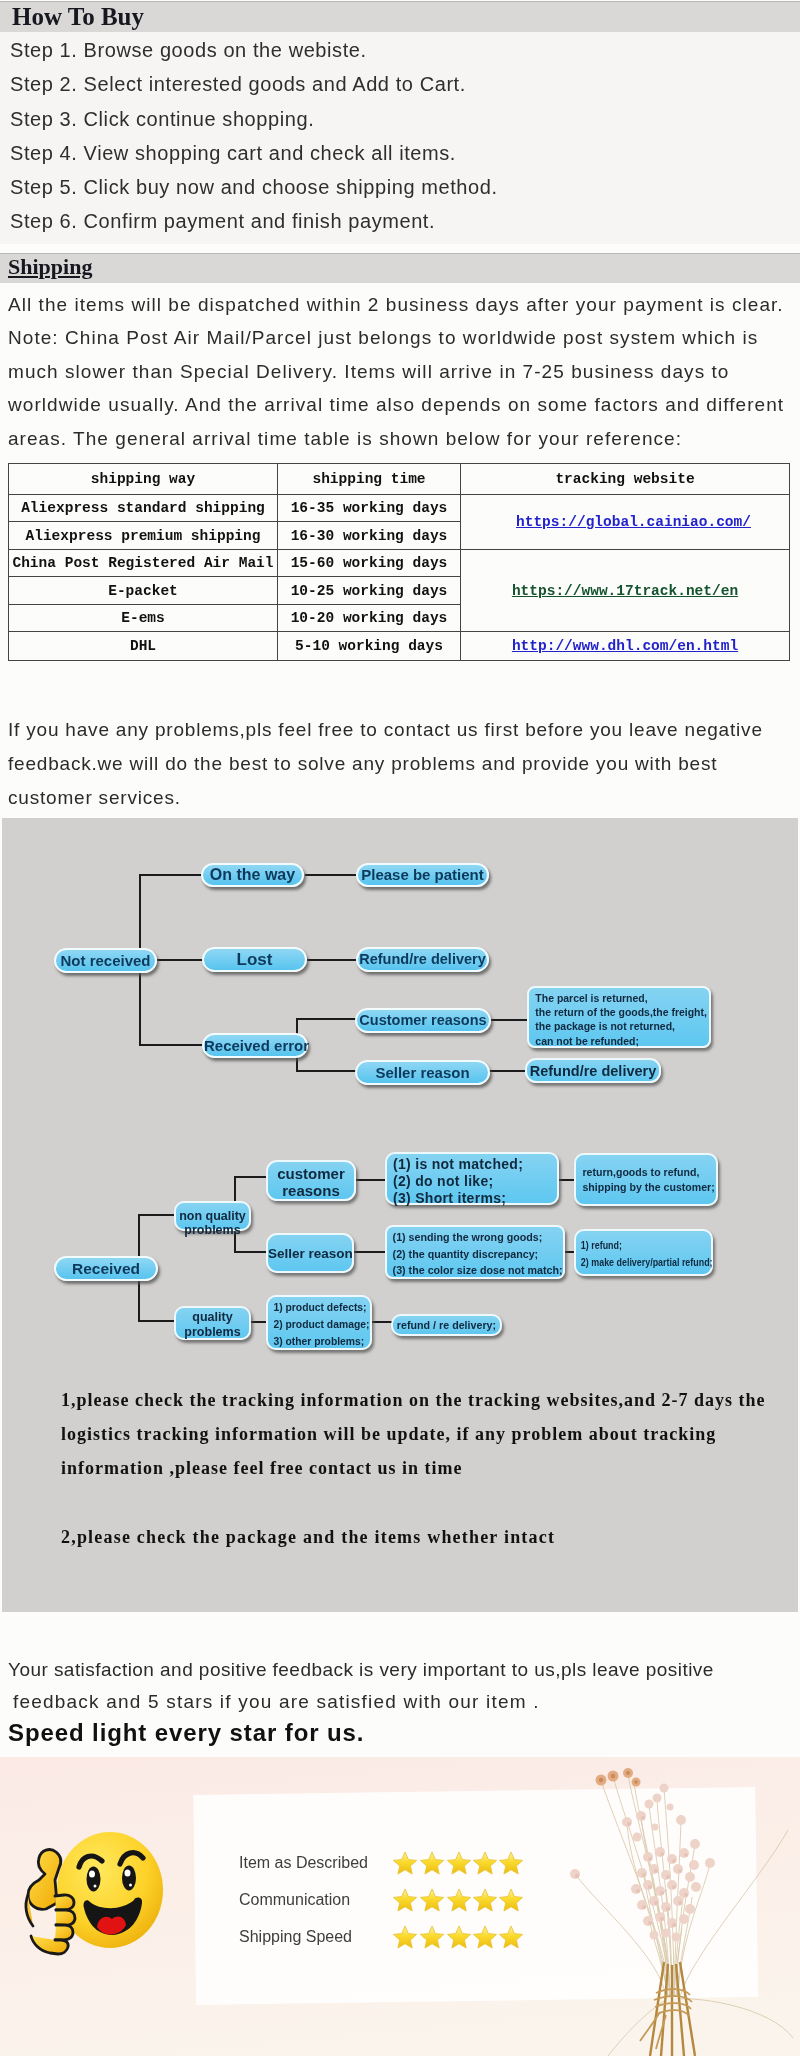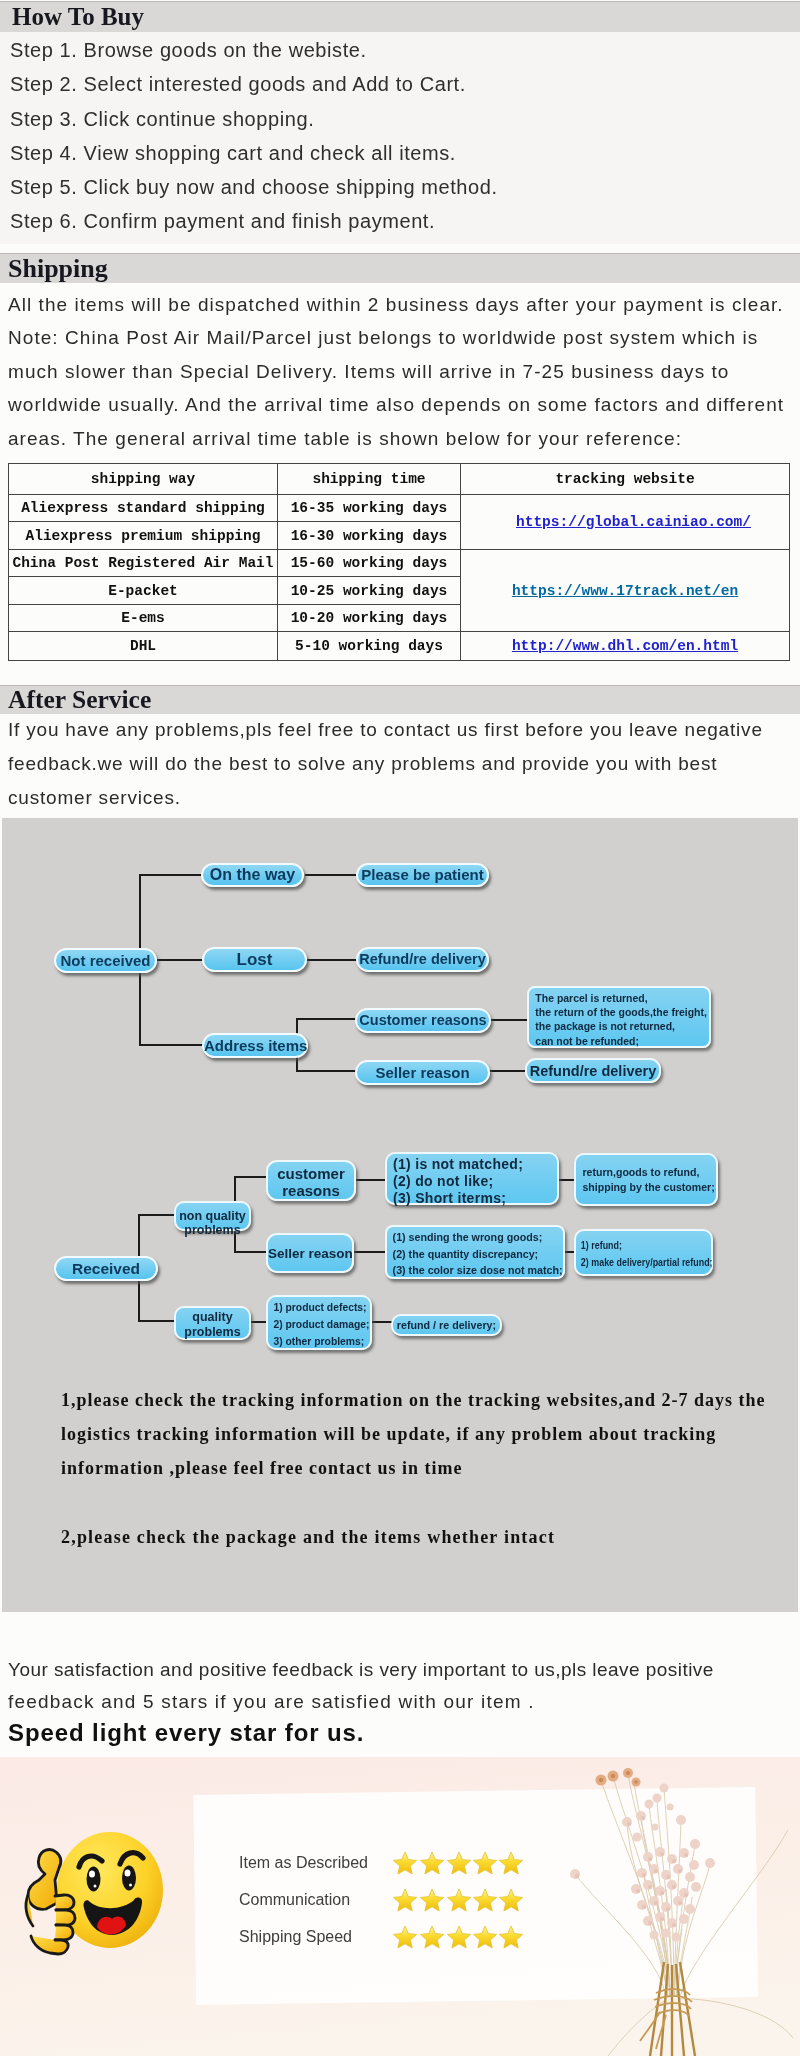--- a/index.html
+++ b/index.html
@@ -20,24 +20,21 @@
 .boldserif{position:absolute;font-family:"Liberation Serif",serif;font-weight:bold;color:#111;}
 </style>
 </head>
 <body>
 <div id="page">
 
 <div class="hdr" style="top:1px;height:31px;">
       <span style="left:12px;top:1px;font-size:25px;">How To Buy</span>
     </div>
 <div class="hdr" style="top:253px;height:29px;">
-      <span style="left:8px;top:0px;font-size:26px;">Shipping</span>
-    </div>
-<div class="hdr" style="top:685px;height:28px;">
-      <span style="left:8px;top:-1px;font-size:25.5px;">After Service</span>
+      <span style="left:8px;top:0px;font-size:22px;text-decoration:underline;">Shipping</span>
     </div>
 
 <div class="abs" style="top:32px;left:0;width:800px;height:212px;background:#f6f5f3;"></div>
 <div class="abs" style="top:33px;left:10px;font-size:20px;line-height:34.3px;color:#2e2e2e;letter-spacing:0.58px;">
 Step 1. Browse goods on the webiste.<br>
 Step 2. Select interested goods and Add to Cart.<br>
 Step 3. Click continue shopping.<br>
 Step 4. View shopping cart and check all items.<br>
 Step 5. Click buy now and choose shipping method.<br>
 Step 6. Confirm payment and finish payment.
@@ -65,21 +62,21 @@
  <td style="border:1px solid #444;">16-35 working days</td>
  <td style="border:1px solid #444;" rowspan="2"><a style="color:#2222cc;text-decoration:underline;padding-left:17px;">https://global.cainiao.com/</a></td>
 </tr>
 <tr style="height:28px;">
  <td style="border:1px solid #444;">Aliexpress premium shipping</td>
  <td style="border:1px solid #444;">16-30 working days</td>
 </tr>
 <tr style="height:27px;">
  <td style="border:1px solid #444;">China Post Registered Air Mail</td>
  <td style="border:1px solid #444;">15-60 working days</td>
- <td style="border:1px solid #444;" rowspan="3"><a style="color:#0369a1;text-decoration:underline;">https://www.17track.net/en</a></td>
+ <td style="border:1px solid #444;" rowspan="3"><a style="color:#14532d;text-decoration:underline;">https://www.17track.net/en</a></td>
 </tr>
 <tr style="height:28px;">
  <td style="border:1px solid #444;">E-packet</td>
  <td style="border:1px solid #444;">10-25 working days</td>
 </tr>
 <tr style="height:27px;">
  <td style="border:1px solid #444;">E-ems</td>
  <td style="border:1px solid #444;">10-20 working days</td>
 </tr>
 <tr style="height:29px;">
@@ -127,21 +124,21 @@
 <div class="flowline" style="left:250px;top:1321px;width:17px;height:2px;"></div>
 <div class="flowline" style="left:371px;top:1321px;width:21px;height:2px;"></div>
 </div>
 
 <div class="pill" style="left:54px;top:948px;width:103px;height:25px;font-size:15px;line-height:21px;">Not received</div>
 <div class="pill" style="left:201px;top:863px;width:103px;height:24px;font-size:16px;line-height:20px;">On the way</div>
 <div class="pill" style="left:356px;top:863px;width:133px;height:24px;font-size:15px;line-height:20px;">Please be patient</div>
 <div class="pill" style="left:202px;top:947px;width:105px;height:25px;font-size:17px;line-height:21px;">Lost</div>
 <div class="pill" style="left:356px;top:947px;width:133px;height:25px;font-size:14.5px;line-height:21px;">Refund/re delivery</div>
 <div class="pill" style="left:355px;top:1008px;width:136px;height:25px;font-size:14.5px;line-height:21px;">Customer reasons</div>
-<div class="pill" style="left:202px;top:1033px;width:106px;height:25px;font-size:15px;line-height:21px;">Address items</div>
+<div class="pill" style="left:202px;top:1033px;width:106px;height:25px;font-size:15px;line-height:21px;">Received error</div>
 <div class="pill" style="left:355px;top:1060px;width:135px;height:25px;font-size:15px;line-height:21px;">Seller reason</div>
 <div class="fbox" style="left:527px;top:986px;width:184px;height:62px;border-radius:8px;">
  <div style="transform:scaleX(0.91);transform-origin:0 0;white-space:nowrap;font-size:11.5px;line-height:14.2px;padding:3px 0 0 7px;">The parcel is returned,<br>the return of the goods,the freight,<br>the package is not returned,<br>can not be refunded;</div>
     </div>
 <div class="fbox" style="left:525px;top:1058px;width:136px;height:25px;font-size:14.5px;line-height:22px;text-align:center;border-radius:11px;white-space:nowrap;">Refund/re delivery</div>
 
 <div class="pill" style="left:54px;top:1256px;width:104px;height:25px;font-size:15.5px;line-height:21px;">Received</div>
 <div class="fbox" style="left:174px;top:1201px;width:77px;height:30px;font-size:12.5px;line-height:13.5px;text-align:center;border-radius:10px;padding-top:7px;white-space:nowrap;">non quality<br>problems</div>
 <div class="fbox" style="left:266px;top:1160px;width:90px;height:41px;font-size:15px;line-height:17px;text-align:center;border-radius:11px;padding-top:3px;">customer<br>reasons</div>
 <div class="fbox" style="left:385px;top:1152px;width:174px;height:53px;border-radius:10px;">
@@ -166,21 +163,21 @@
     </div>
 
 <div class="boldserif" style="left:61px;top:1383px;width:760px;font-size:18px;line-height:34px;letter-spacing:1.0px;white-space:nowrap;">
 1,please check the tracking information on the tracking websites,and 2-7 days the<br>
 logistics tracking information will be update, if any problem about tracking<br>
 information ,please feel free contact us in time</div>
 <div class="boldserif" style="left:61px;top:1527px;font-size:18px;letter-spacing:1.2px;white-space:nowrap;">2,please check the package and the items whether intact</div>
 
 <div class="body-txt" style="top:1654px;left:8px;width:800px;line-height:32px;letter-spacing:0.45px;">
 Your satisfaction and positive feedback is very important to us,pls leave positive<br>
-<span style="letter-spacing:1.2px;">feedback and 5 stars if you are satisfied with our item .</span>
+<span style="margin-left:5px;letter-spacing:1.2px;">feedback and 5 stars if you are satisfied with our item .</span>
 </div>
 <div class="abs" style="top:1719px;left:8px;font-size:24px;font-weight:bold;color:#111;letter-spacing:0.9px;">Speed light every star for us.</div>
 
 <div class="abs" style="top:1757px;left:0;width:800px;height:299px;" id="bottomimg">
 <svg width="800" height="299" viewBox="0 0 800 299">
 <defs>
 <linearGradient id="bgg" x1="0" y1="0" x2="0.25" y2="1">
  <stop offset="0" stop-color="#fbeae6"></stop>
  <stop offset="0.5" stop-color="#fbefe8"></stop>
  <stop offset="1" stop-color="#fbf4ec"></stop>

